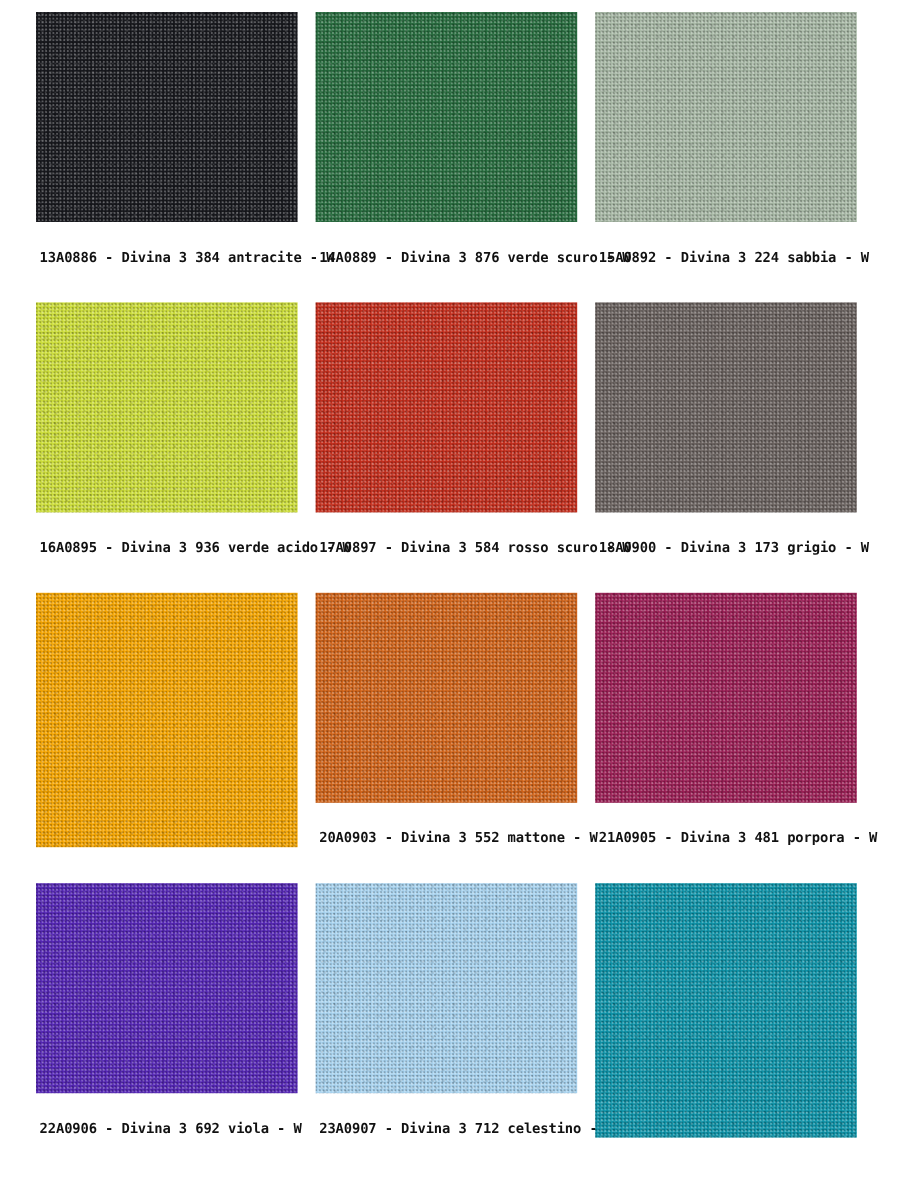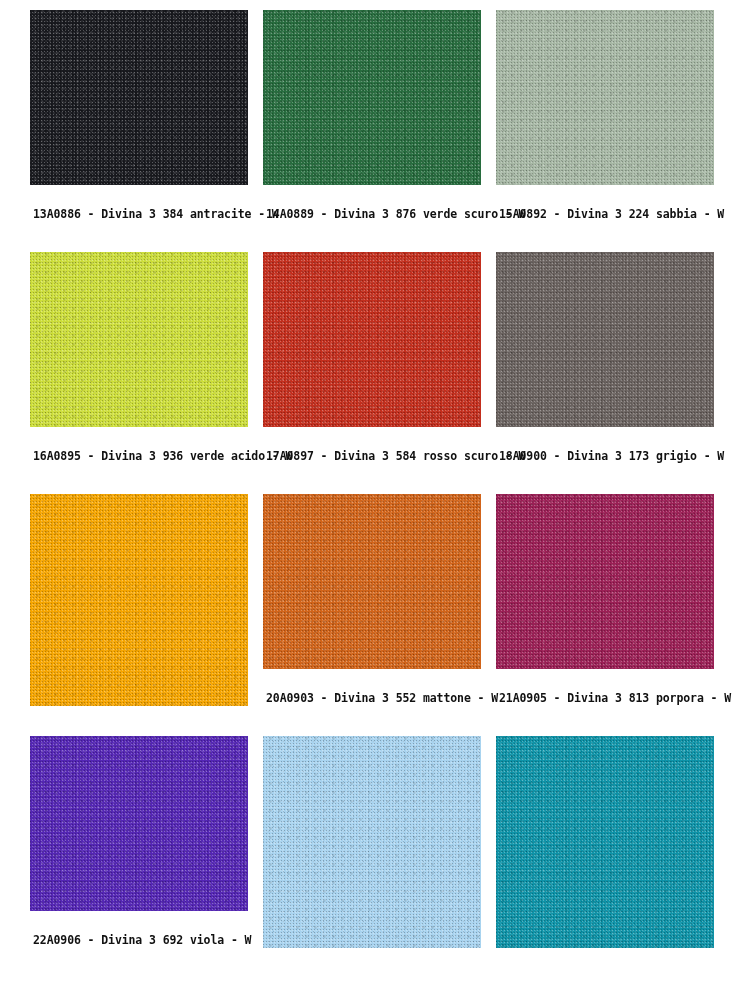--- a/index.html
+++ b/index.html
@@ -159,34 +159,38 @@
       <div class="caption">
         <span class="idx">20</span>
         <span class="desc">A0903 - Divina 3 552 mattone - W</span>
       </div>
     </div>
 
     <div class="cell">
       <div class="swatch" style="background-color: rgb(155, 31, 85);"></div>
       <div class="caption">
         <span class="idx">21</span>
-        <span class="desc">A0905 - Divina 3 813 porpora - W</span>
+        <span class="desc">A0905 - Divina 3 481 porpora - W</span>
       </div>
     </div>
 
     <div class="cell">
       <div class="swatch" style="background-color: rgb(84, 38, 180);"></div>
       <div class="caption">
         <span class="idx">22</span>
         <span class="desc">A0906 - Divina 3 692 viola - W</span>
       </div>
     </div>
 
     <div class="cell">
       <div class="swatch" style="background-color: rgb(168, 211, 239);"></div>
+      <div class="caption">
+        <span class="idx">23</span>
+        <span class="desc">A0907 - Divina 3 712 celestino - W</span>
+      </div>
     </div>
 
     <div class="cell">
       <div class="swatch" style="background-color: rgb(14, 147, 168);"></div>
     </div>
 
   </div>
 </div>
 
 </body></html>

